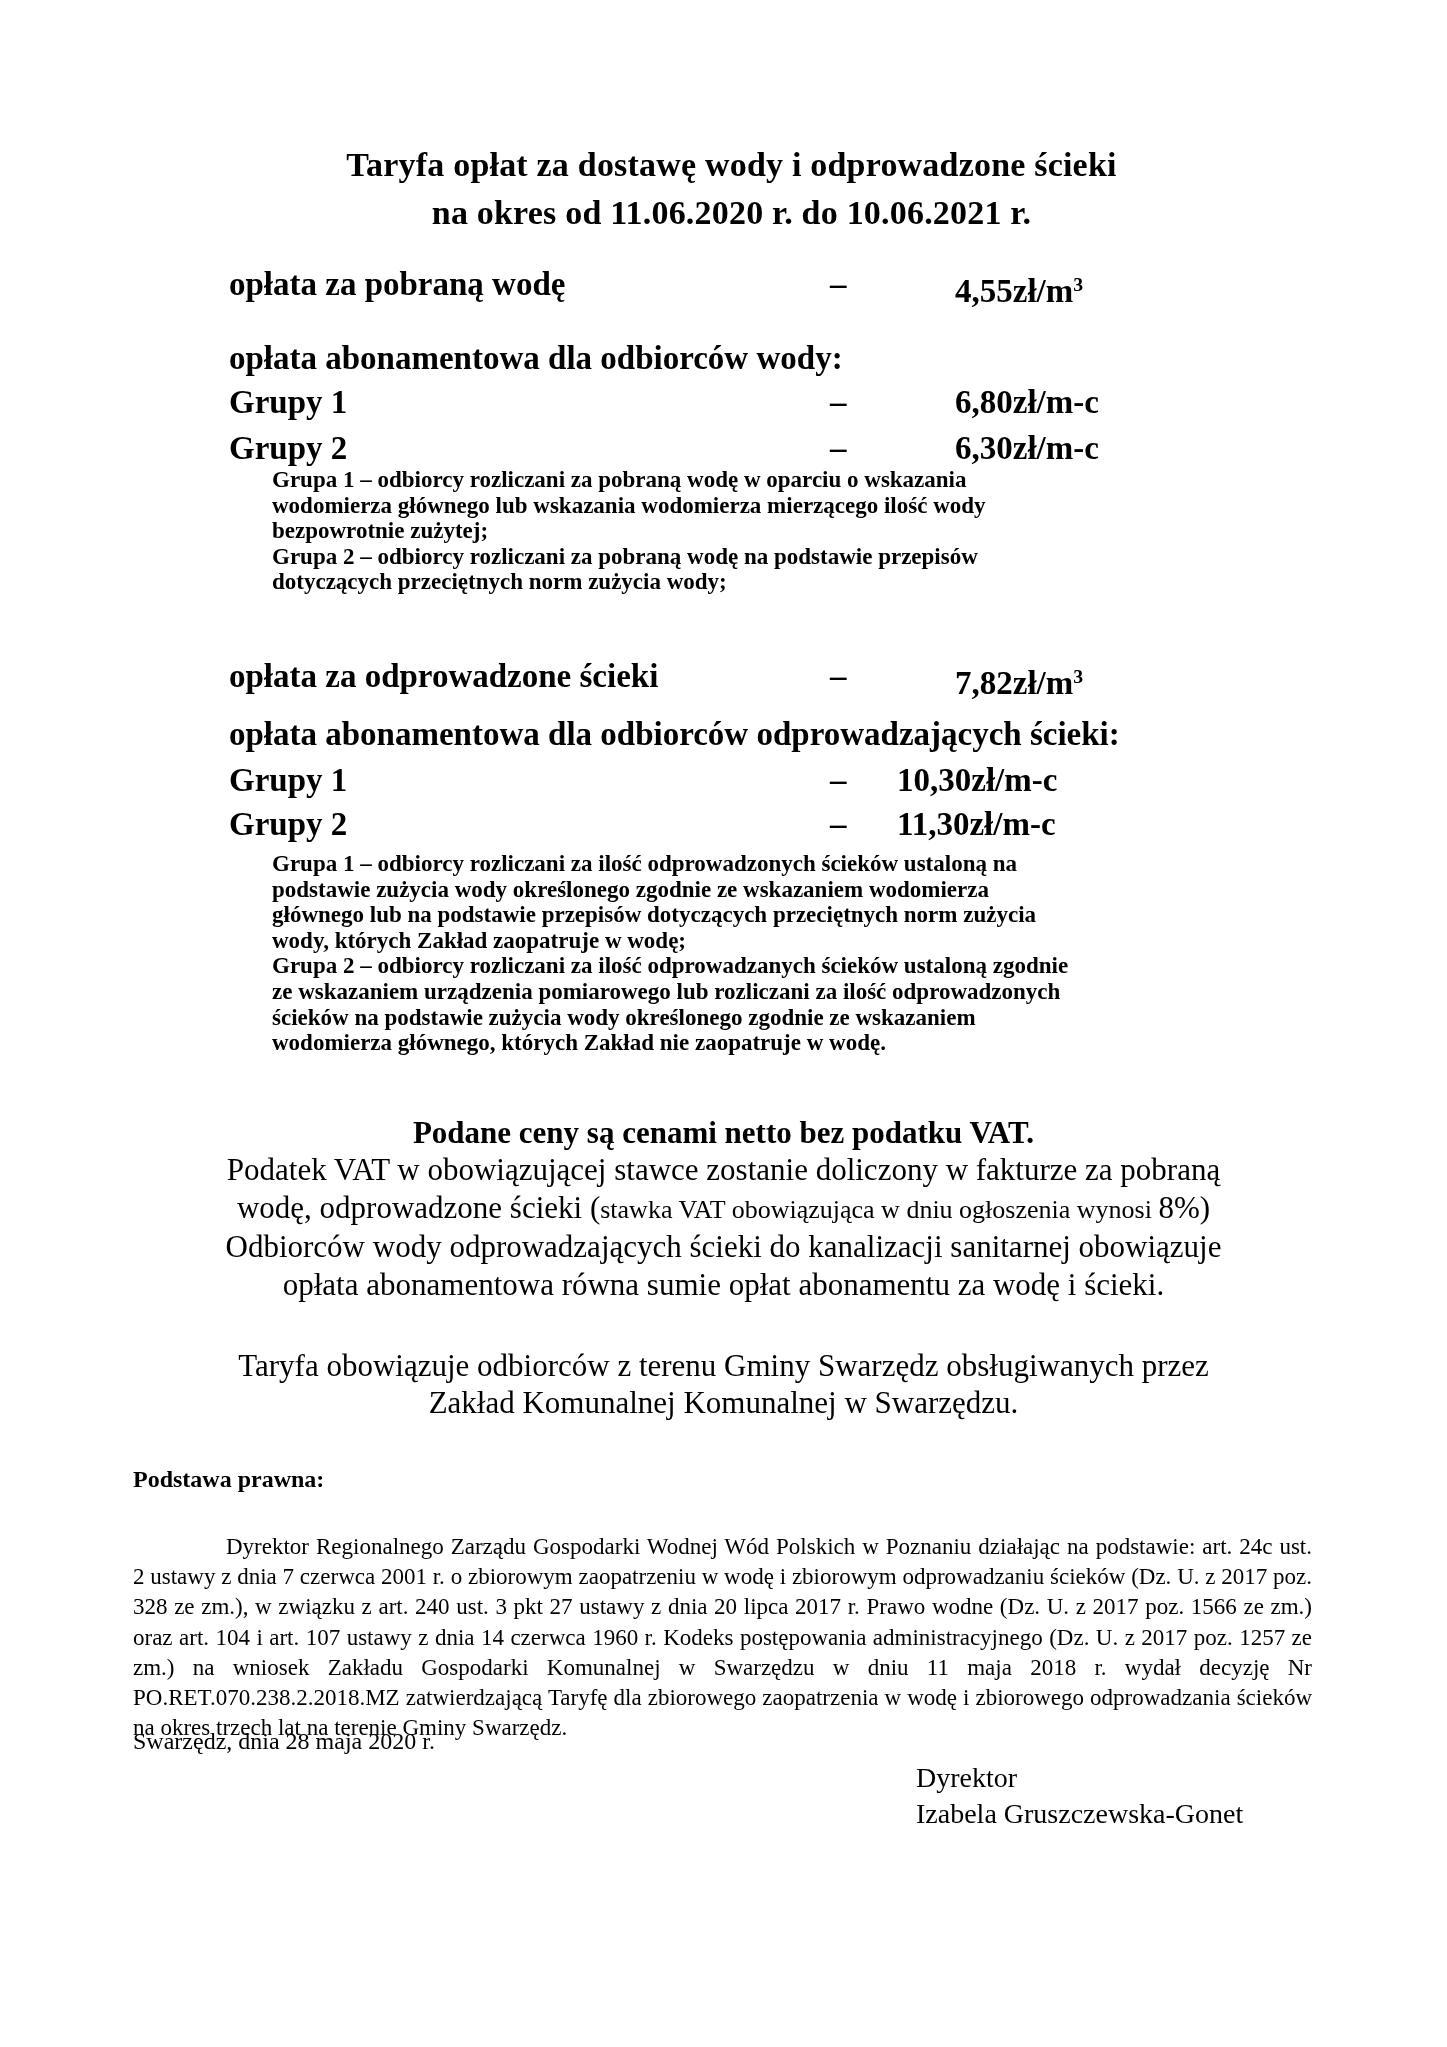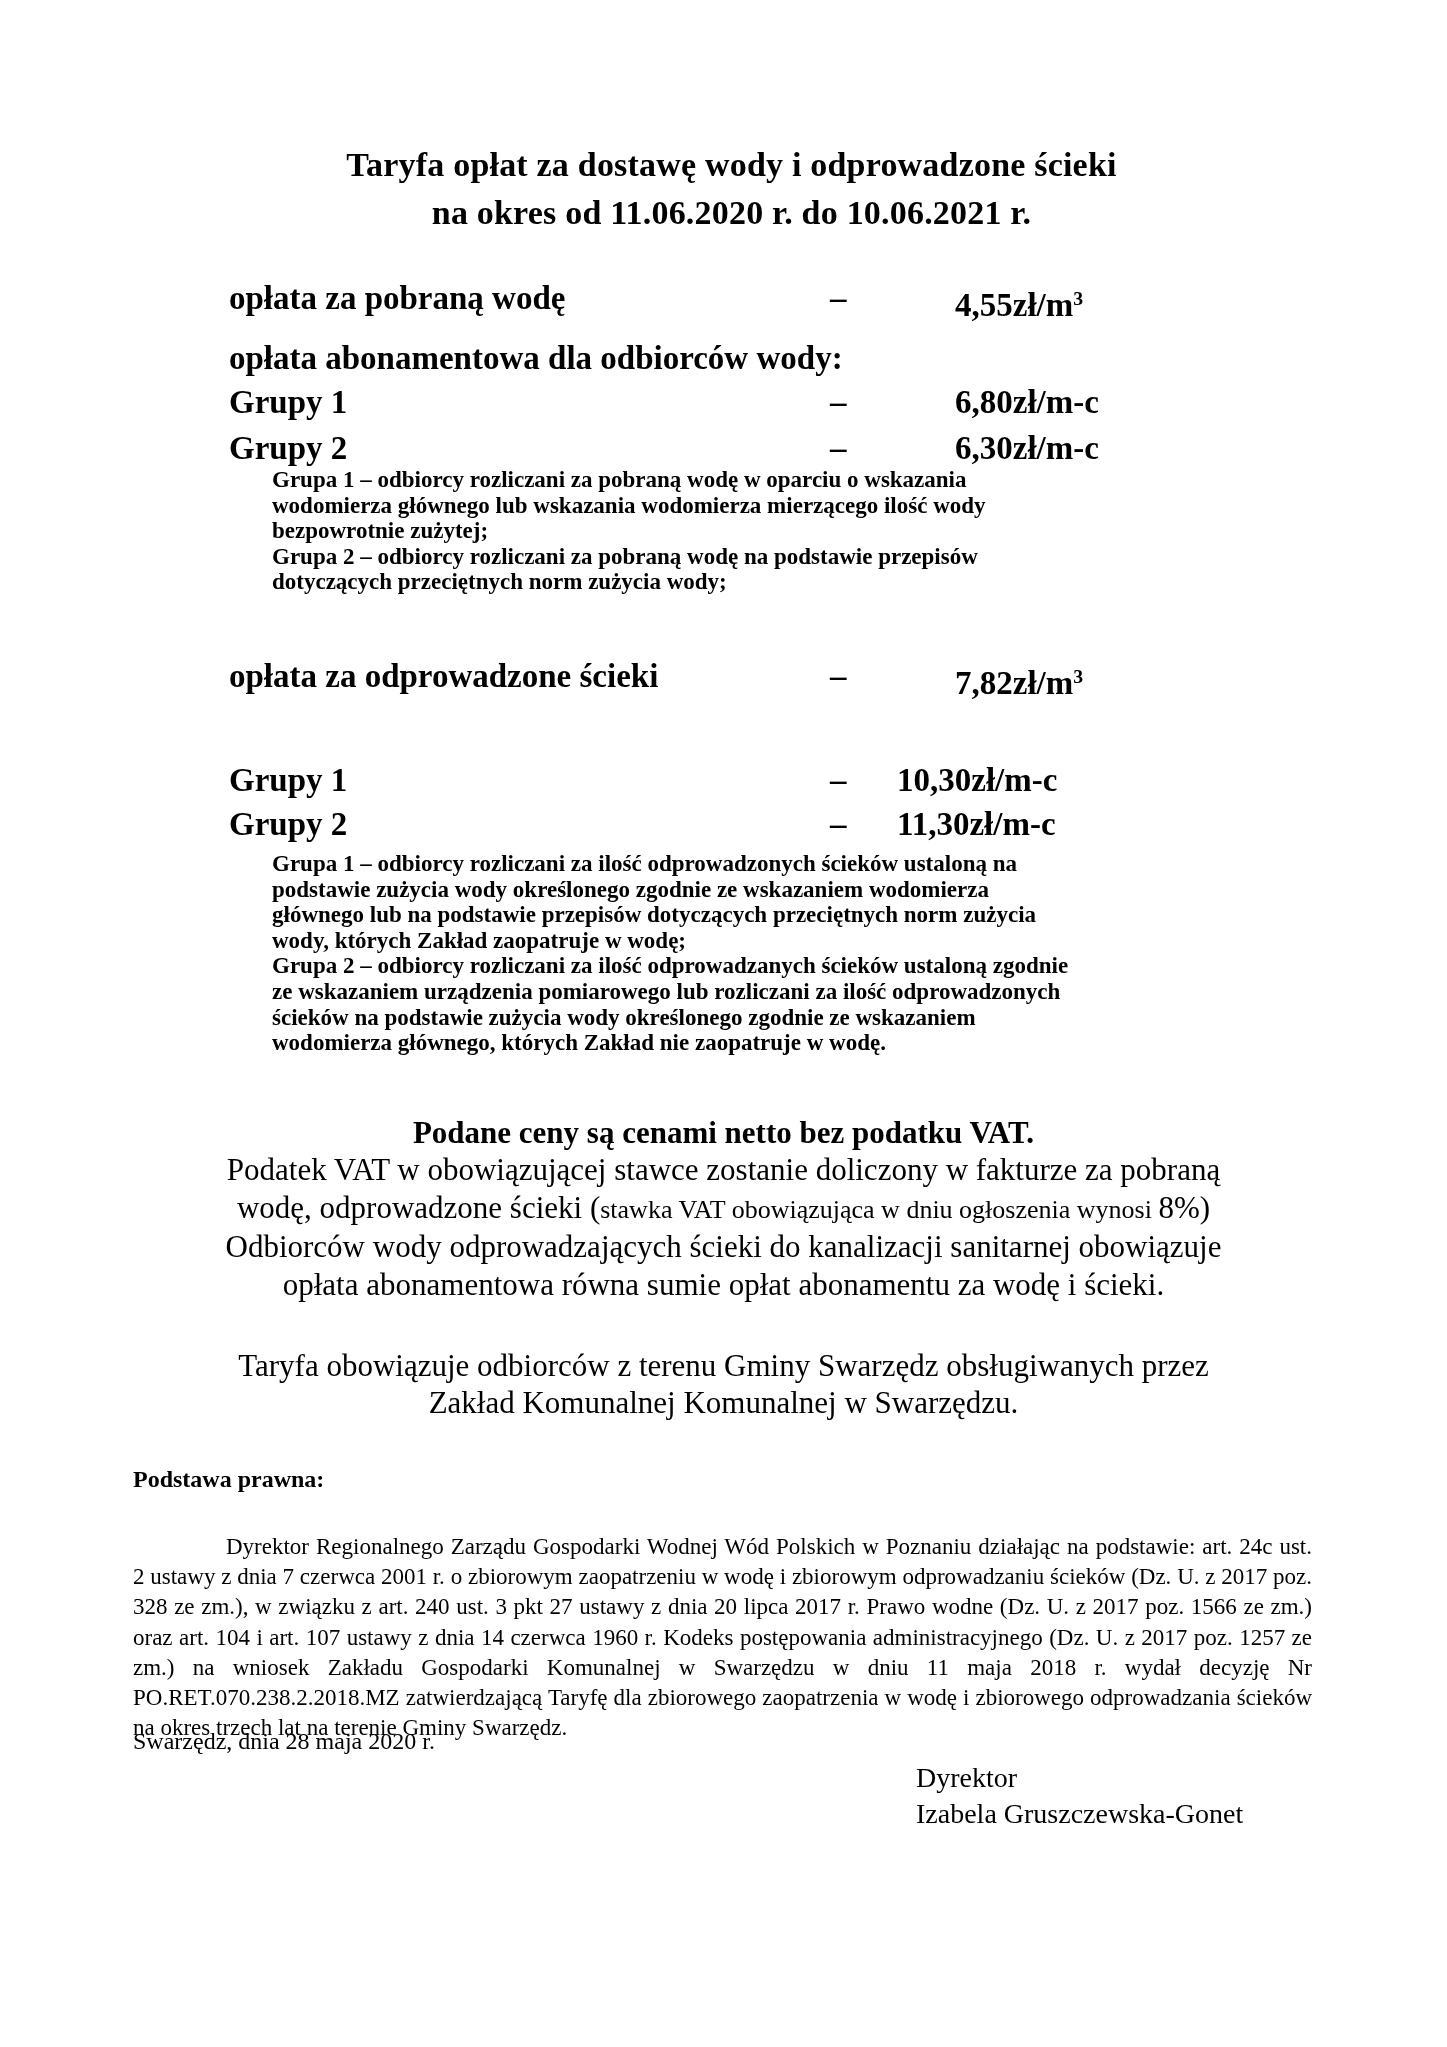--- a/index.html
+++ b/index.html
@@ -60,21 +60,21 @@
 </head>
 <body>
 
 <div class="page">
 
   <div class="doc-title">
     <div>Taryfa opłat za dostawę wody i odprowadzone ścieki</div>
     <div>na okres od 11.06.2020 r. do 10.06.2021 r.</div>
   </div>
 
-  <div class="trow" style="top:280px">
+  <div class="trow" style="top:266px">
     <span class="lbl">opłata za pobraną wodę</span>
     <span class="dash">–</span>
     <span class="val v1"><span>4,55zł/m</span><span class="sup">3</span></span>
   </div>
 
   <div class="trow" style="top:340px">
     <span class="lbl">opłata abonamentowa dla odbiorców wody:</span>
   </div>
 
   <div class="trow" style="top:384px">
@@ -93,20 +93,23 @@
     <p>Grupa 1 – odbiorcy rozliczani za pobraną wodę w oparciu o wskazania wodomierza głównego lub wskazania wodomierza mierzącego ilość wody bezpowrotnie zużytej;</p>
     <p>Grupa 2 – odbiorcy rozliczani za pobraną wodę na podstawie przepisów dotyczących przeciętnych norm zużycia wody;</p>
   </div>
 
   <div class="trow" style="top:658px">
     <span class="lbl">opłata za odprowadzone ścieki</span>
     <span class="dash">–</span>
     <span class="val v1"><span>7,82zł/m</span><span class="sup">3</span></span>
   </div>
 
+  <div class="trow" style="top:716px">
+    <span class="lbl">opłata abonamentowa dla odbiorców odprowadzających ścieki:</span>
+  </div>
 
   <div class="trow" style="top:762px">
     <span class="lbl">Grupy 1</span>
     <span class="dash">–</span>
     <span class="val v2">10,30zł/m-c</span>
   </div>
 
   <div class="trow" style="top:806px">
     <span class="lbl">Grupy 2</span>
     <span class="dash">–</span>

